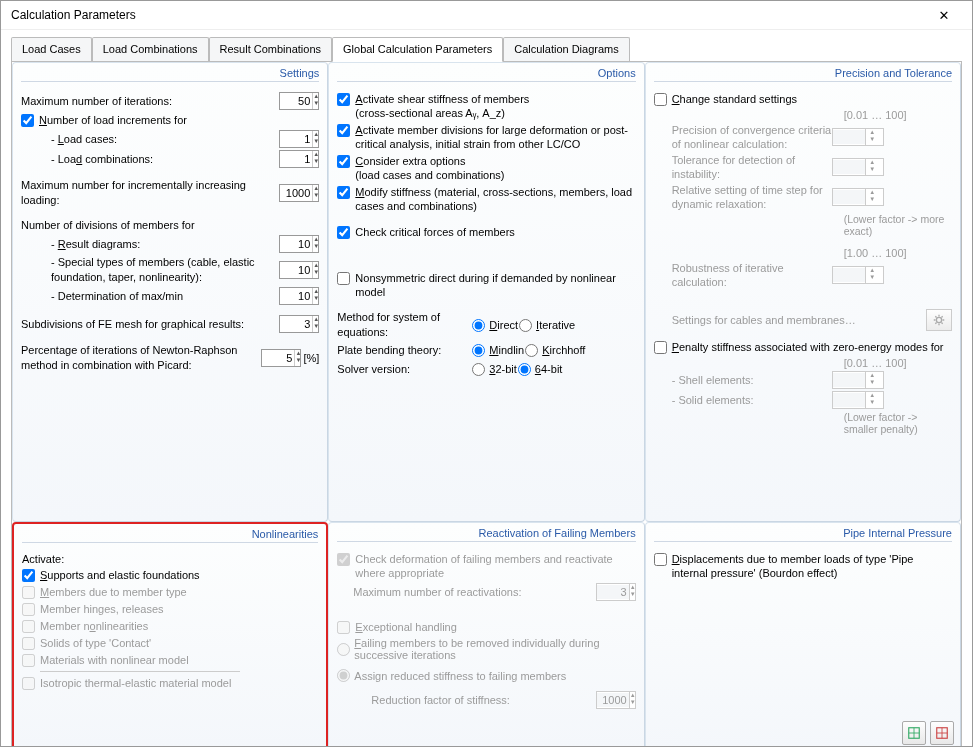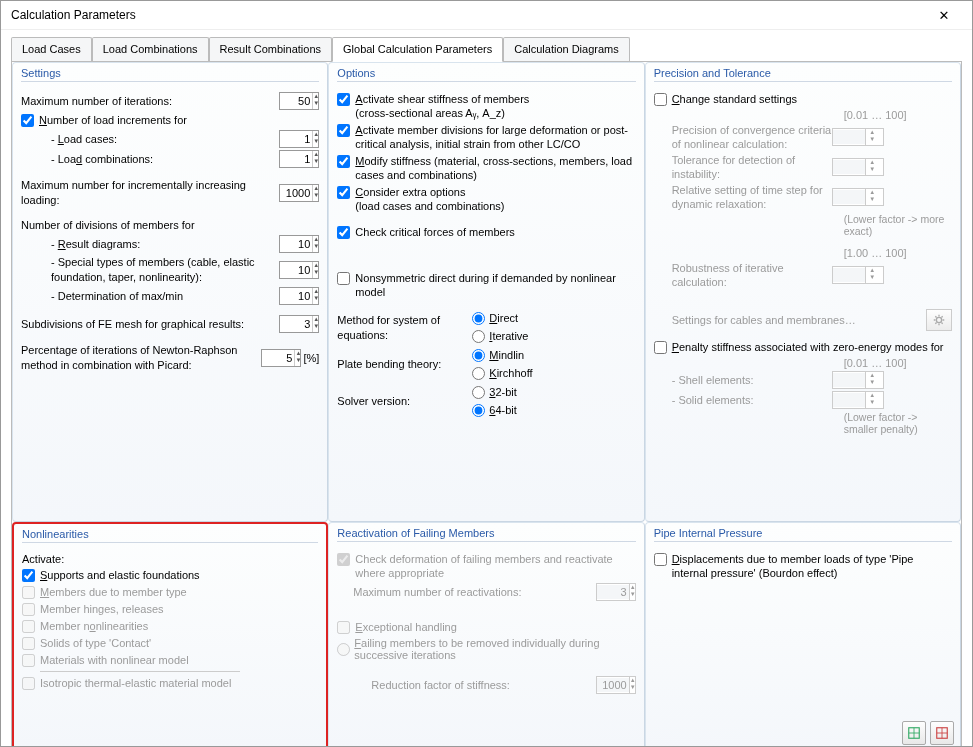--- a/index.html
+++ b/index.html
@@ -76,20 +76,21 @@
     position: relative;
     overflow: hidden;
     border-radius: 4px;
   }
   .panel h3 {
     color: #2a5aa8;
     font-size: 11px;
     font-weight: normal;
     margin-bottom: 8px;
     padding-bottom: 2px;
+    text-align: right;
   }
   .panel h3::after {
     content: "";
     display: block;
     height: 1px;
     background: #cfd8e4;
     margin-top: 2px;
   }
   .panel.highlight {
     border: 2px solid #d22;
@@ -143,21 +144,21 @@
     display: flex;
     align-items: flex-start;
     margin: 3px 0;
     line-height: 14px;
   }
   .chkrow input { margin-top: 1px; margin-right: 5px; }
   .chkrow .chktext { flex: 1; }
   .disabled, .disabled * { color: #9b9b9b !important; }
   .radio-col {
     display: inline-flex;
-    flex-direction: column;
+    flex-direction: row;
     gap: 1px;
   }
   .radiorow { display: flex; align-items: center; margin: 1px 0; }
   .radiorow input { margin-right: 4px; }
   .u { text-decoration: underline; }
   .sep { height: 6px; }
   .hr { height:1px; background:#ccc; margin:4px 0 4px 18px; width:200px; }
   .small { font-size: 10.5px; }
   
   .prow {
@@ -301,25 +302,25 @@
     <div class="chkrow">
       <input type="checkbox" checked="" style="">
       <span class="chktext"><span class="u">A</span>ctivate shear stiffness of members<br><span>(cross-sectional areas Aᵧ, A_z)</span></span>
     </div>
     <div class="chkrow">
       <input type="checkbox" checked="" style="">
       <span class="chktext"><span class="u">A</span>ctivate member divisions for large deformation or post-critical analysis, initial strain from other LC/CO</span>
     </div>
     <div class="chkrow">
       <input type="checkbox" checked="" style="">
+      <span class="chktext"><span class="u">C</span>onsider extra options<br><span>(load cases and combinations)</span></span>
+    </div>
+    <div class="chkrow">
+      <input type="checkbox" checked="" style="">
       <span class="chktext"><span class="u">M</span>odify stiffness (material, cross-sections, members, load cases and combinations)</span>
-    </div>
-    <div class="chkrow">
-      <input type="checkbox" checked="" style="">
-      <span class="chktext"><span class="u">C</span>onsider extra options<br><span>(load cases and combinations)</span></span>
     </div>
     <div class="sep"></div>
     <div class="chkrow">
       <input type="checkbox" checked="" style="">
       <span class="chktext">Check critical forces of members</span>
     </div>
 
     <div style="height:26px"></div>
     <div class="chkrow">
       <input type="checkbox" style="">
@@ -497,20 +498,24 @@
       <div style="height:14px"></div>
       <div class="chkrow">
         <input type="checkbox" disabled="" style="">
         <span class="chktext"><span class="u">E</span>xceptional handling</span>
       </div>
       <div class="radiorow indent1">
         <input type="radio" disabled="" style="">
         <span style="flex:1"><span class="u">F</span>ailing members to be removed individually during successive iterations</span>
       </div>
       <div class="sep"></div>
+      <div class="radiorow indent1">
+        <input type="radio" disabled="" checked="" style="">
+        <span>Assign reduced stiffness to failing members</span>
+      </div>
       <div class="sep"></div>
       <div class="row" style="margin-left:34px">
         <span class="lbl">Reduction factor of stiffness:</span>
         <span class="spinner disabled">
           <input disabled="" value="1000" style="">
             <span class="arrows">▲<br>▼</span>
         </span>
       </div>
     </div>
   </div>

